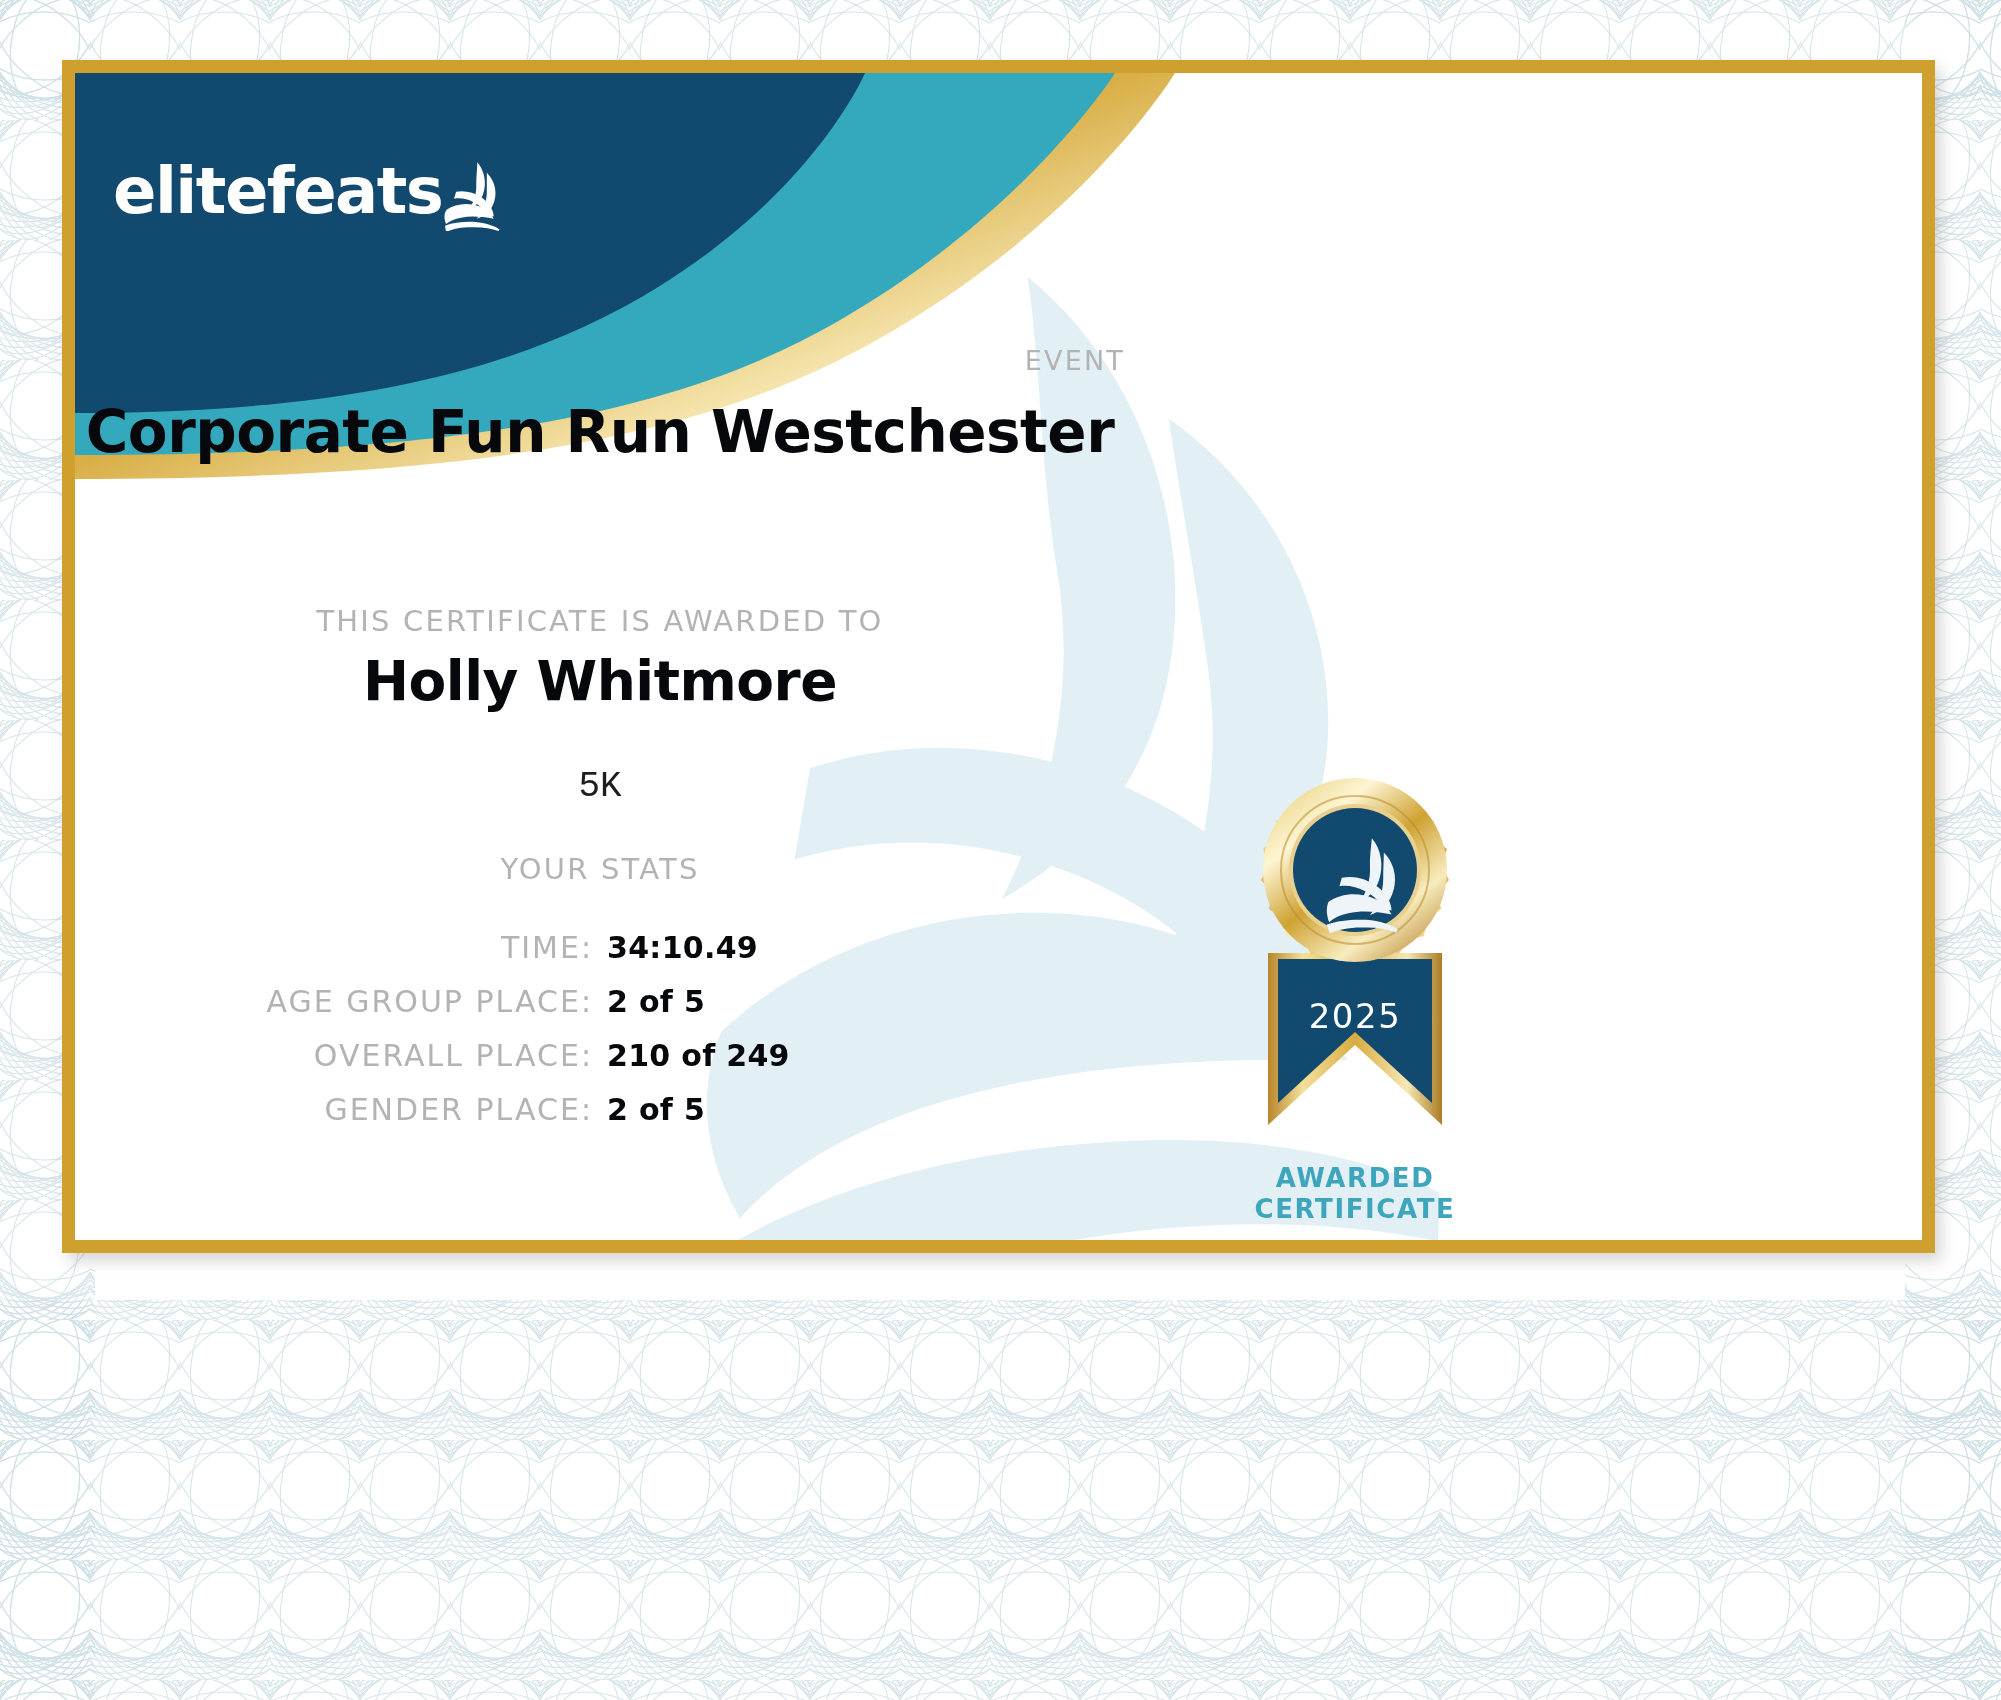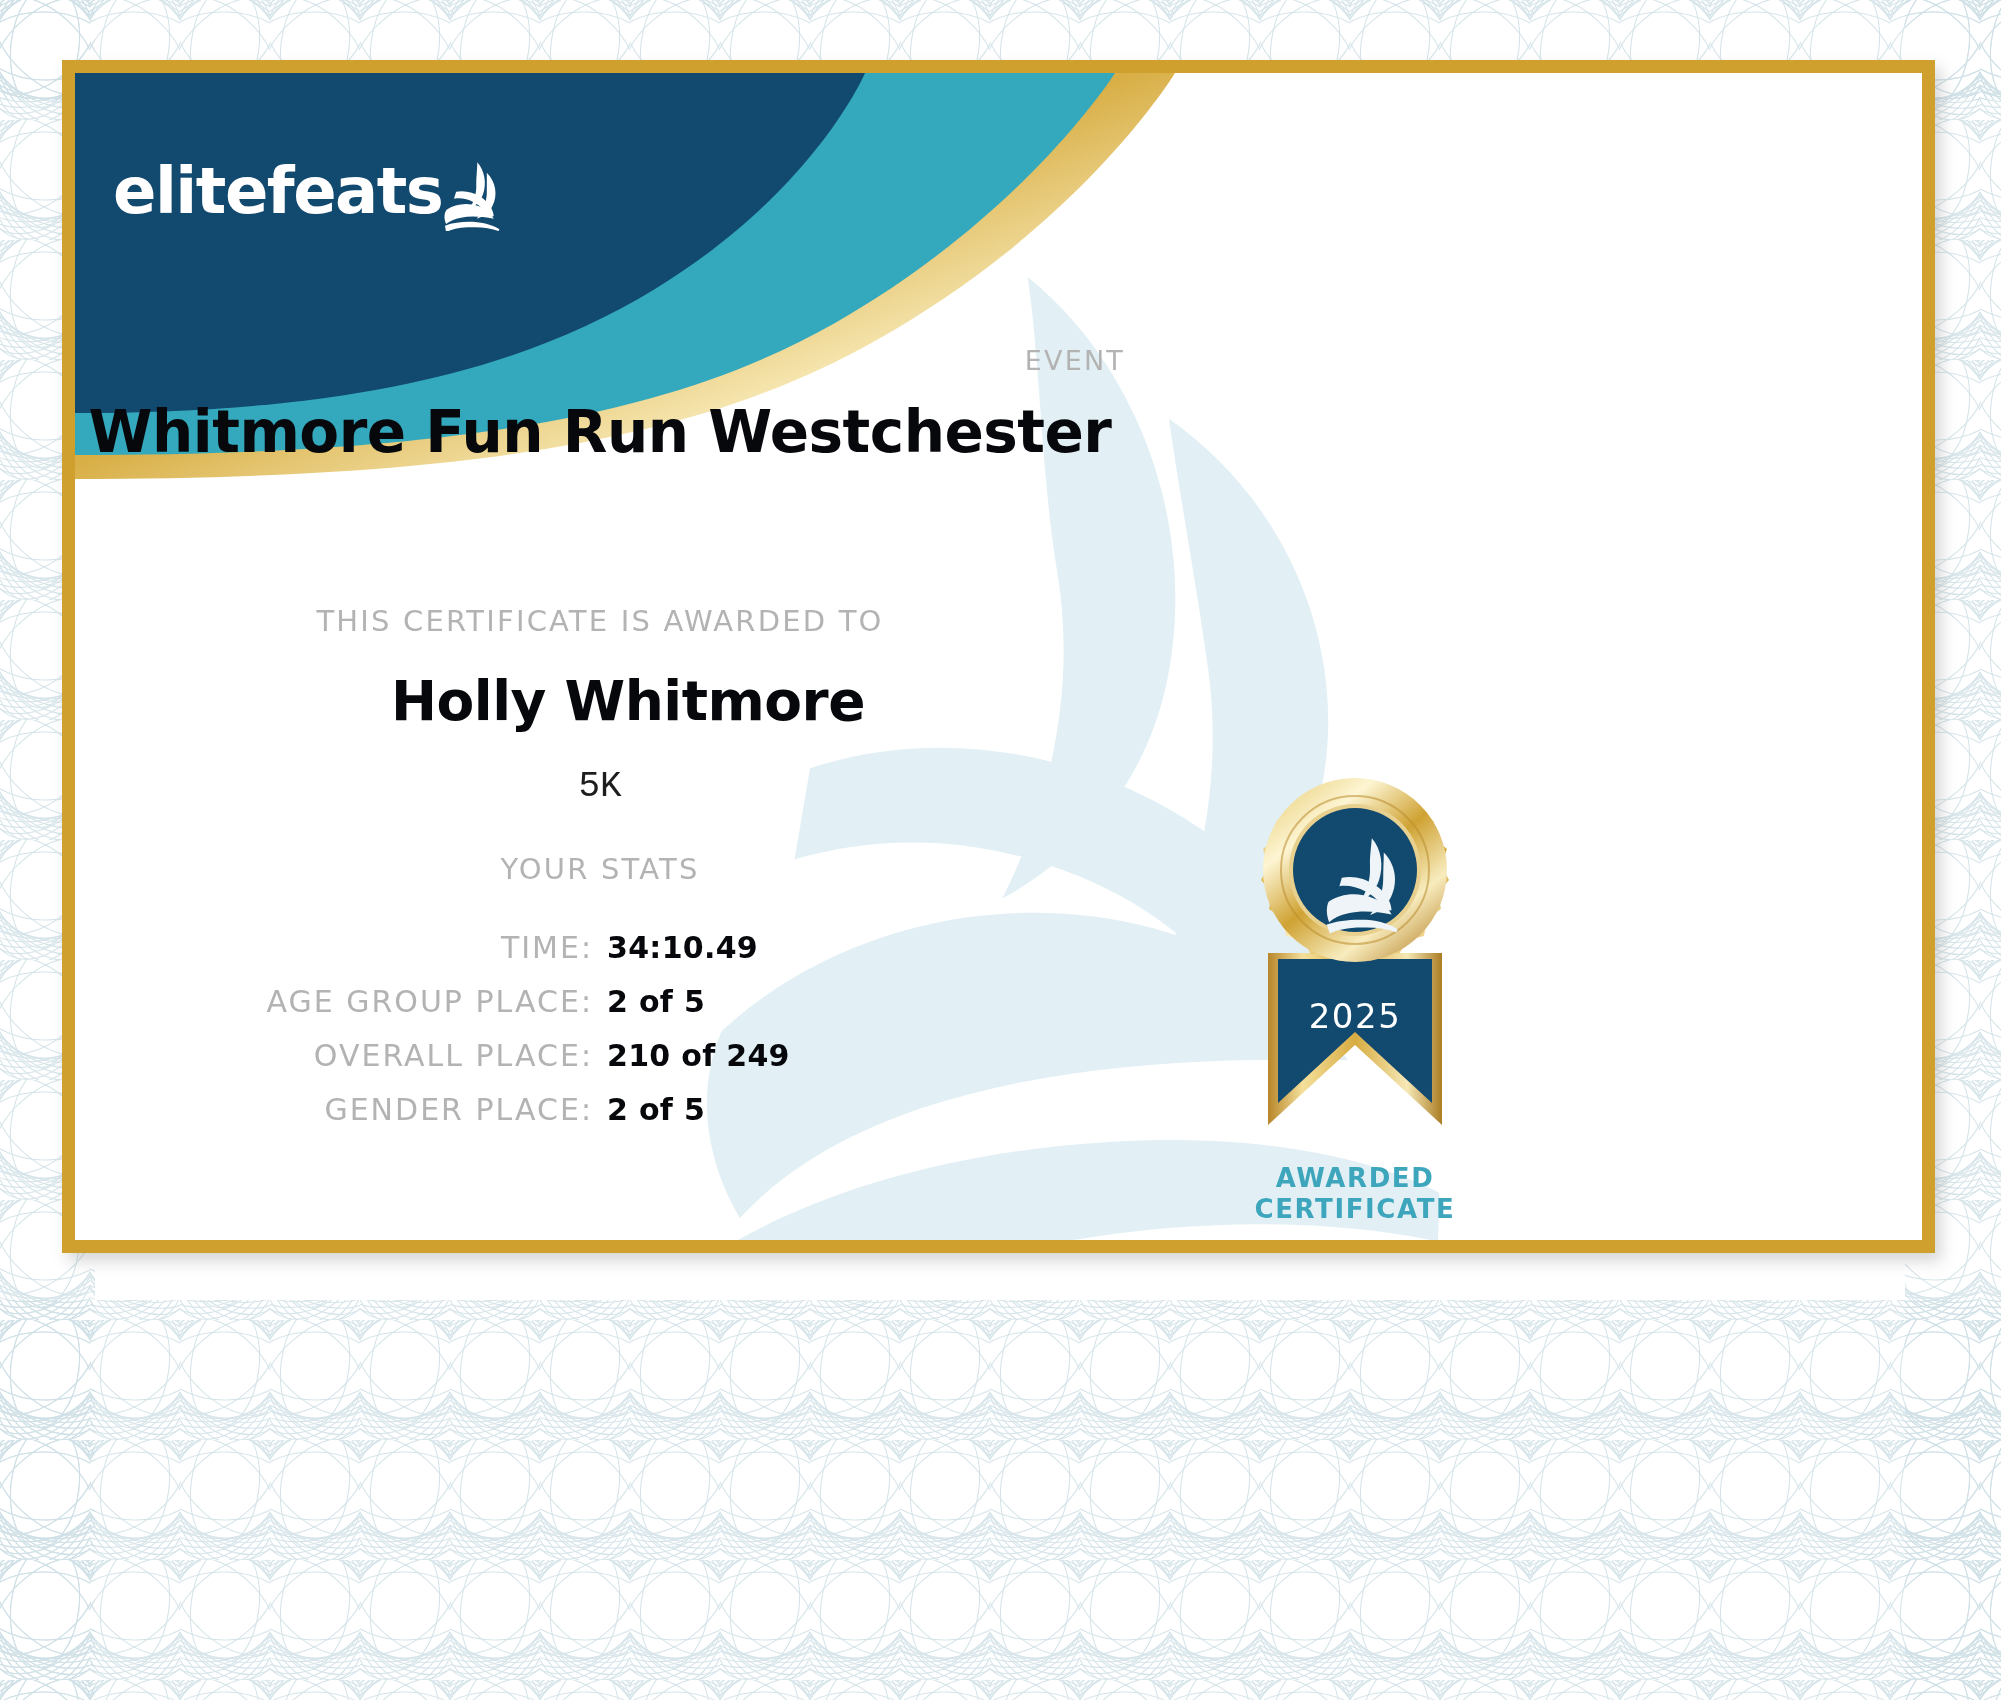--- a/index.html
+++ b/index.html
@@ -128,28 +128,27 @@
     letter-spacing: -0.5px;
     white-space: nowrap;
   }
 
   .awarded-label {
     left: 0; top: 531px; width: 1050px;
     text-align: center;
     font-size: 29px;
   }
   .recipient-name {
-    left: 0; top: 596px; width: 1050px;
+    left: 0; top: 576px; width: 1050px;
     text-align: center;
     font-family: "DejaVu Sans", sans-serif;
     font-weight: 700;
     font-size: 55px;
     color: #07080c;
     letter-spacing: -0.5px;
-    padding-left: 28px;
   }
   .distance {
     left: 0; top: 661px; width: 1050px;
     text-align: center;
     font-family: Liberation Mono, monospace;
     font-weight: 400;
     font-size: 36px;
     color: #1d1d1f;
     margin-top: 32px;
   }
@@ -313,21 +312,21 @@
             <path d="M9 126 C25 120 45 118 66 119 C86 121 102 126 112 133
                      L110 136 C96 131 78 128 58 129 C38 129 21 133 11 138 Z"></path>
           </g>
         </svg>
       </div>
 
       <div class="content">
 
         <div class="blk label event-label">EVENT</div>
 
-        <div class="blk event-title">Whitmore Fun Run Westchester</div>
+        <div class="blk event-title">Corporate Fun Run Westchester</div>
 
         <div class="blk label awarded-label">THIS CERTIFICATE IS AWARDED TO</div>
 
         <div class="blk recipient-name">Holly Whitmore</div>
 
         <div class="blk distance">5K</div>
 
         <div class="blk label stats-label">YOUR STATS</div>
 
         <div class="stats-table">

